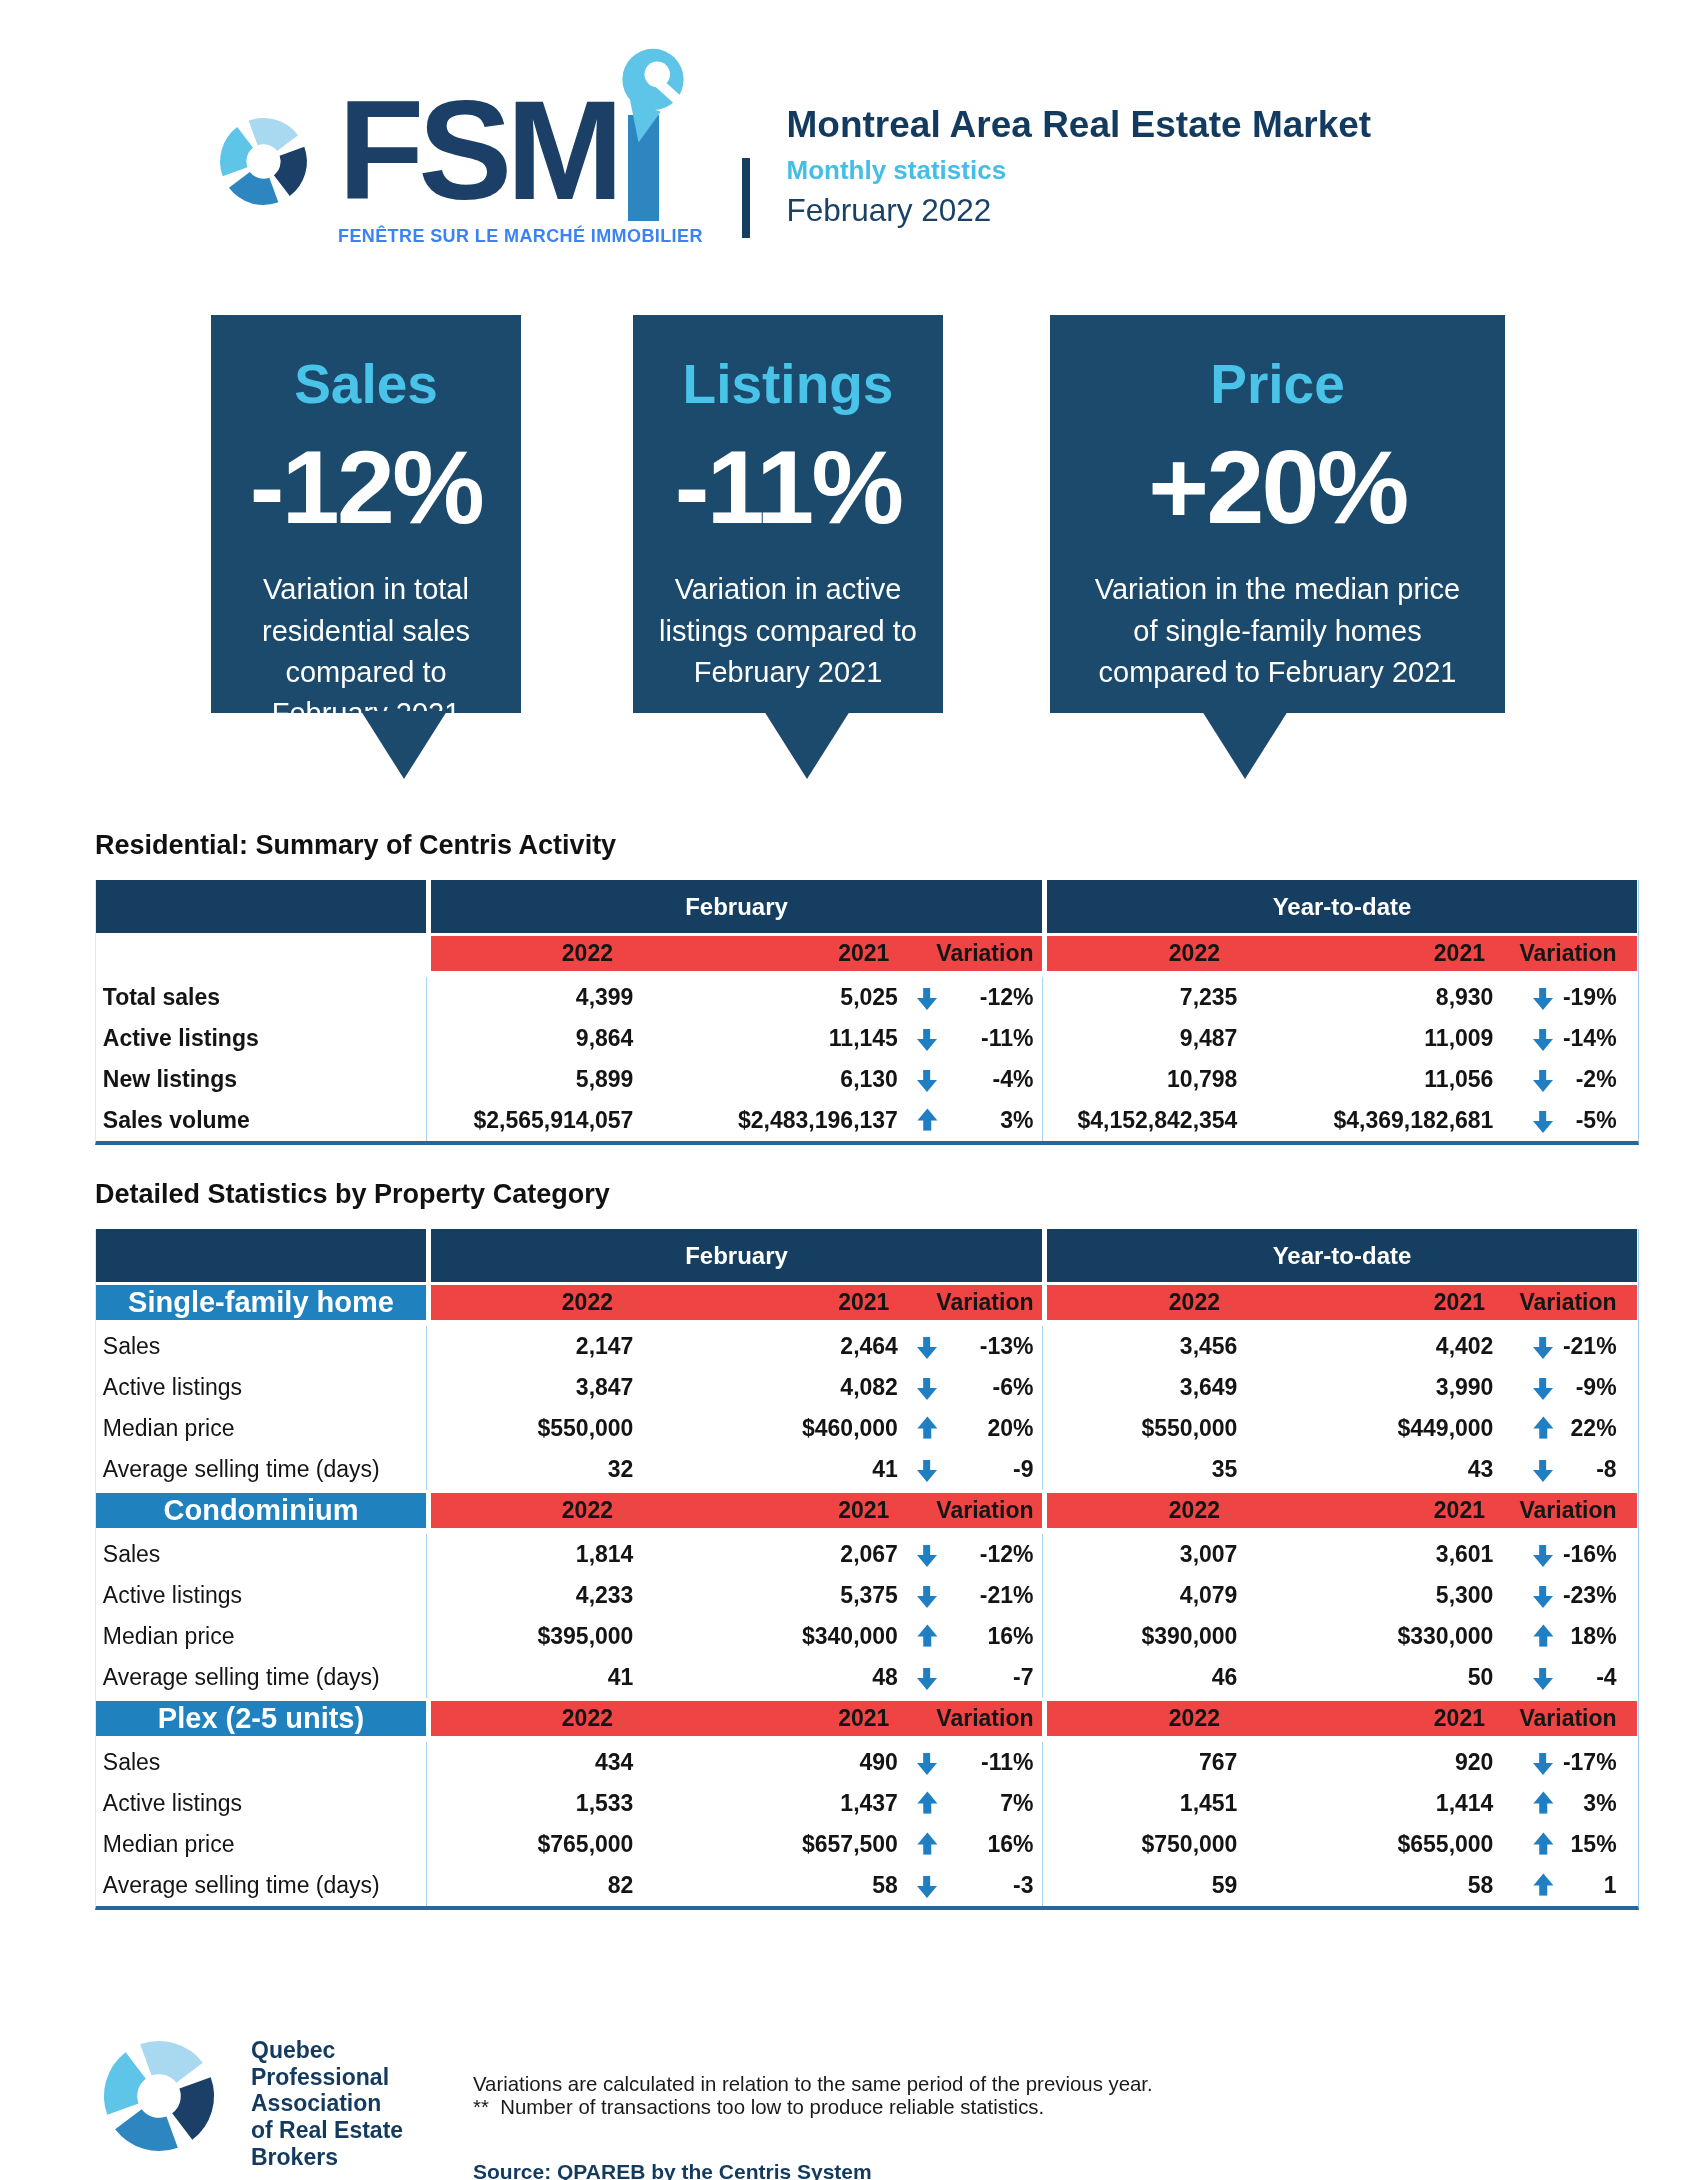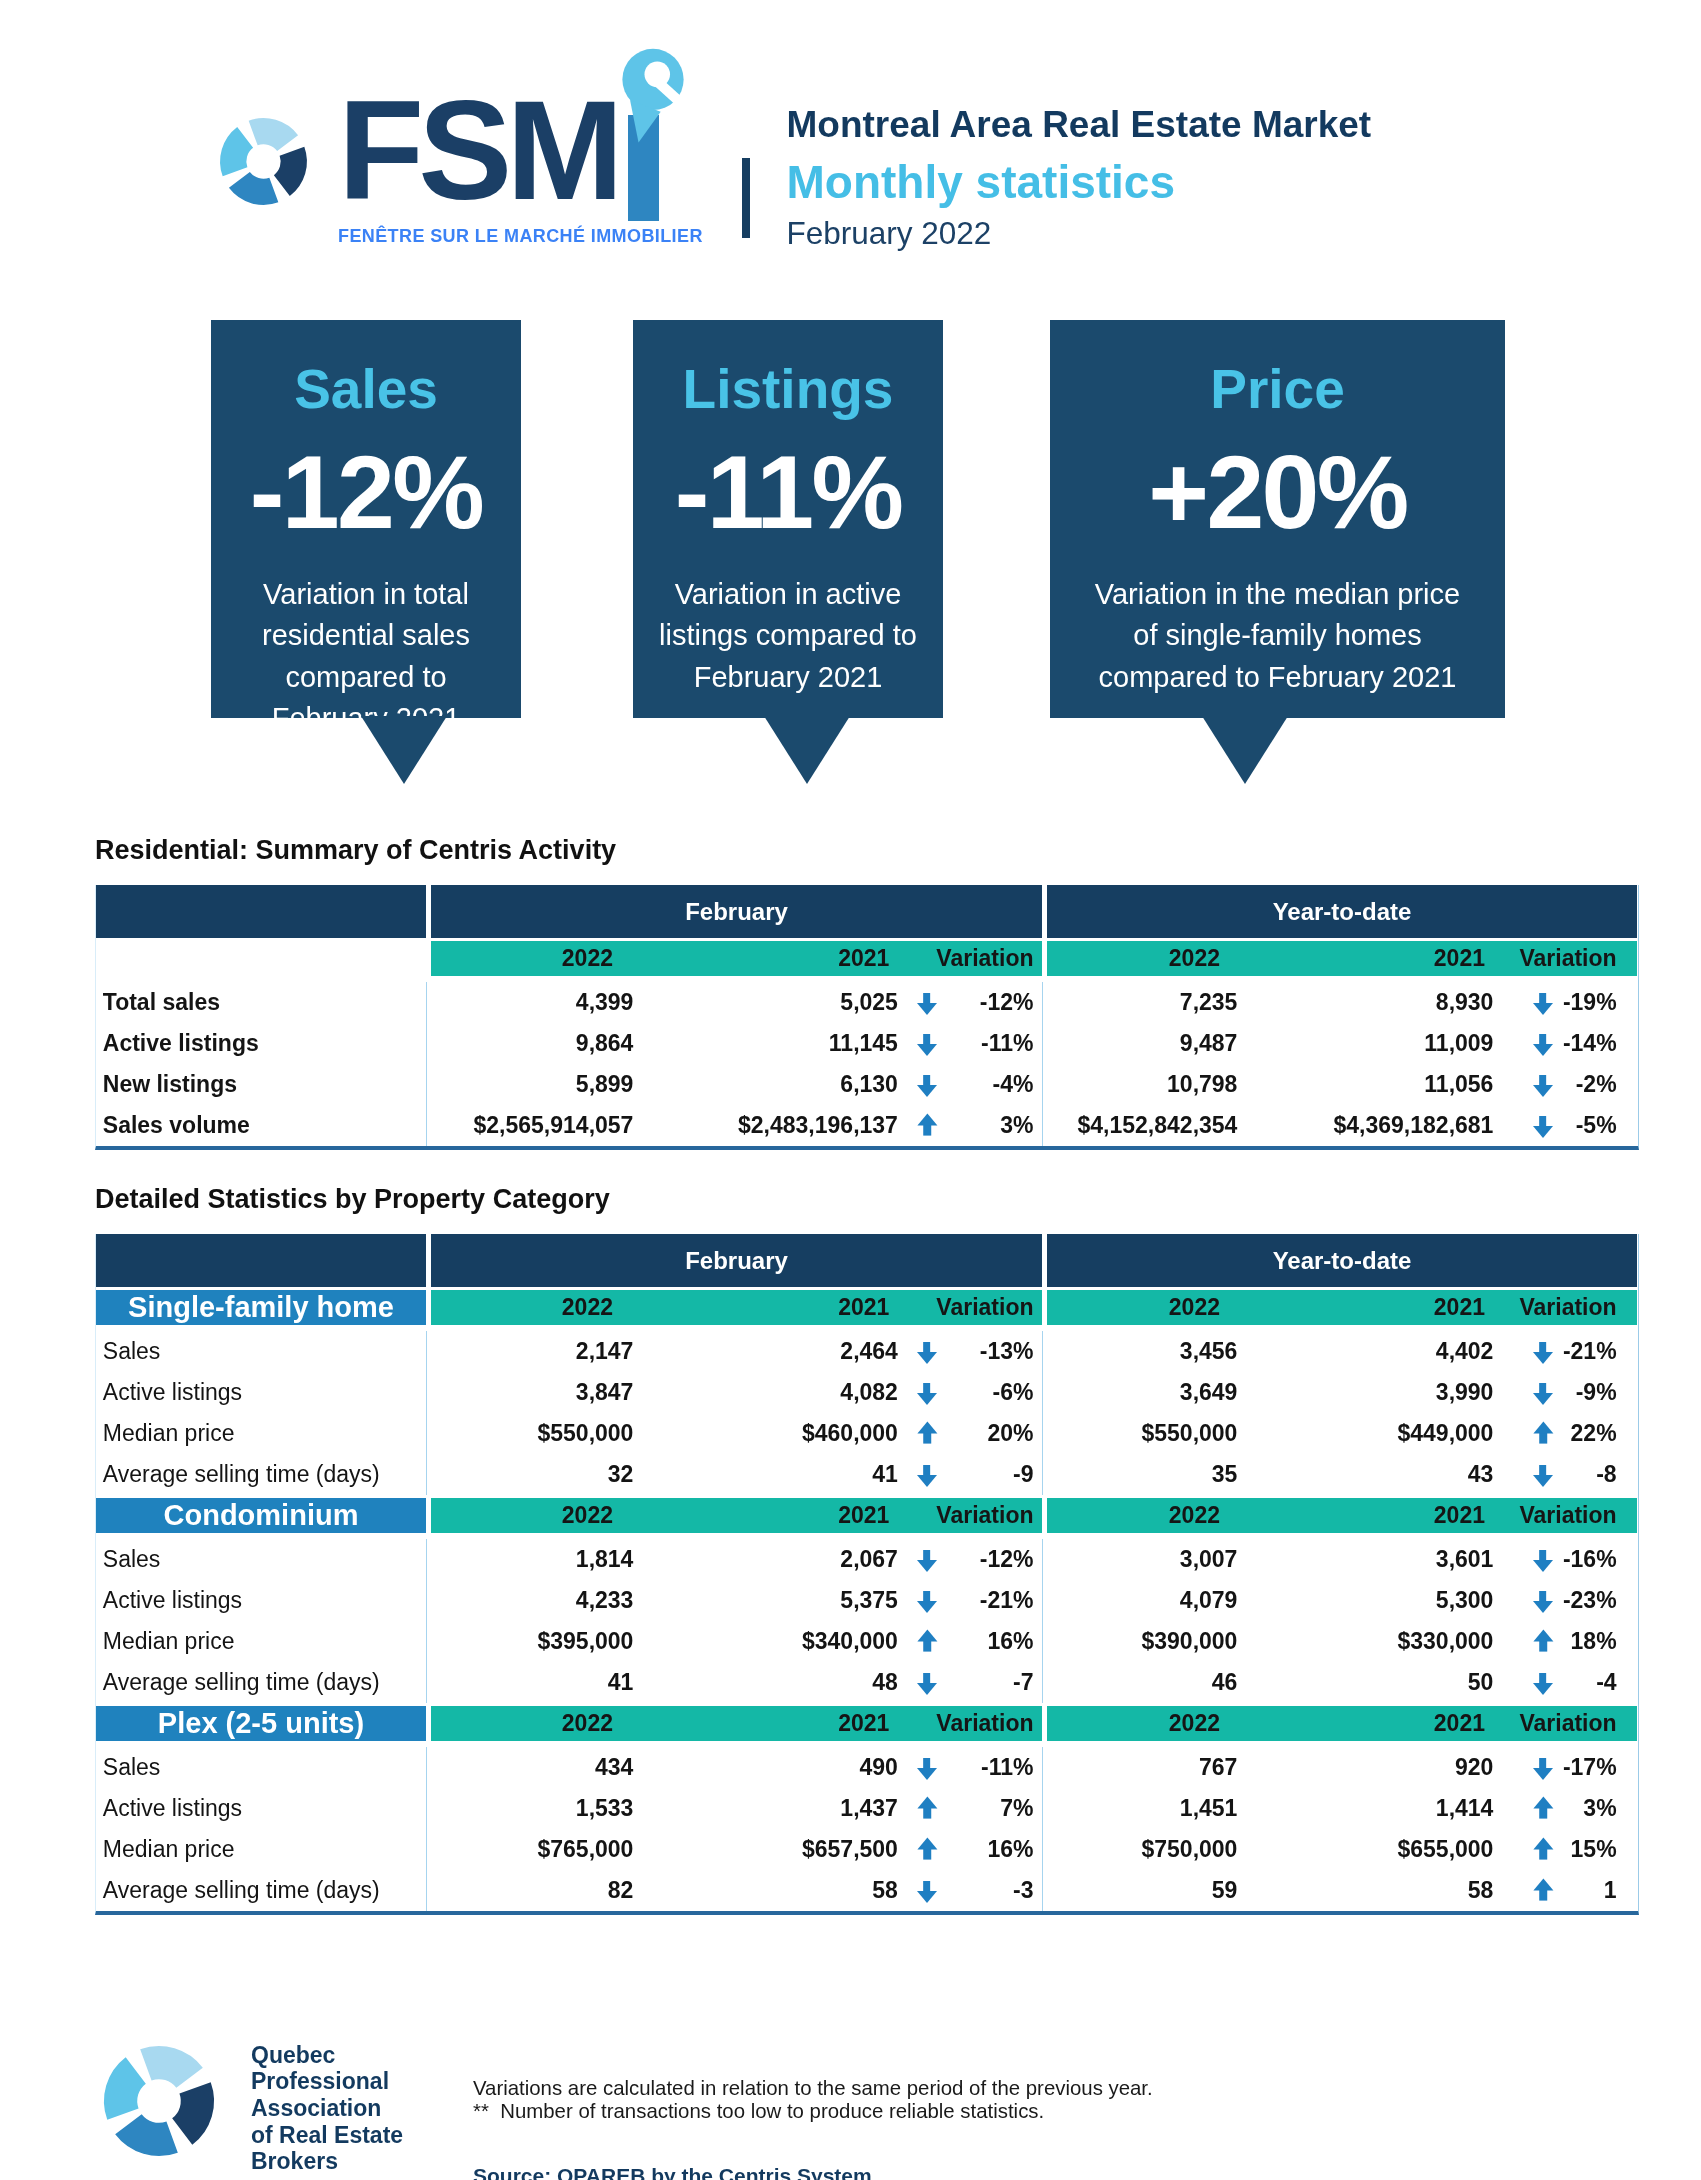--- a/index.html
+++ b/index.html
@@ -13,21 +13,21 @@
   .brand .pinwheel{width:101px;height:101px;margin-top:55px;}
   .wordmark-block{margin-left:24px;}
   .wordmark{display:flex;align-items:flex-end;margin-top:20.4px;height:145px;}
   .fsm{font-size:141px;line-height:1;font-weight:700;letter-spacing:-6px;color:#1B3F66;}
   .ibar{position:relative;display:inline-block;width:31px;height:106px;background:#2E86C1;margin-left:10.2px;}
   .pin{position:absolute;width:80px;height:99px;left:-15.3px;top:-68px;}
   .tagline{margin-top:5.1px;font-size:18px;font-weight:700;letter-spacing:0.4px;color:#3b82f6;}
   .hdr-divider{width:7.7px;height:80px;background:#163E61;margin:102px 37px 0 39px;}
   .titles{margin-top:48px;}
   .title{font-size:37px;font-weight:700;color:#133A5F;}
-  .subtitle{font-size:46px;font-weight:700;color:#45BEE6;margin-top:8.5px;}
+  .subtitle{font-size:26px;font-weight:700;color:#45BEE6;margin-top:8.5px;}
   .period{font-size:31.5px;font-weight:400;color:#1C4166;margin-top:6.8px;}
 
   
   .callouts{display:flex;margin:68px 0 0 211px;}
   .callout{position:relative;box-sizing:border-box;background:#1B4A6D;height:398px;
            padding:37px 24px 0 24px;text-align:center;}
   .callout.c1{width:310px;}
   .callout.c2{width:310px;margin-left:112px;}
   .callout.c3{width:455px;margin-left:107px;padding:37px 34px 0 34px;}
   .callout::after{content:"";position:absolute;bottom:-66px;
@@ -43,21 +43,21 @@
   
   .sec-title{font-size:27px;font-weight:700;color:#111;margin:117px 0 19px 95px;}
   .sec-title.t2{margin-top:34px;}
 
   
   .rtable{display:grid;grid-template-columns:330px 221px 256px 139px 221px 256px 118px;
           width:1542px;margin-left:95px;border-bottom:4.3px solid #27679C;
           border-right:1.7px solid #9CCBE8;border-left:1.7px solid #D9EDF9;}
   .cell{display:flex;align-items:center;box-sizing:border-box;}
   .band{height:53px;background:#163E61;color:#fff;font-weight:700;font-size:24px;justify-content:center;}
-  .sub{height:44px;background:#14b8a6;font-weight:700;font-size:23px;color:#151515;
+  .sub{height:44px;background:#ef4444;font-weight:700;font-size:23px;color:#151515;
        justify-content:flex-end;border-top:3.4px solid #fff;border-bottom:6.8px solid #fff;}
   .sub.blank{background:#fff;}
   .seclabel{background:#1F82BE !important;color:#fff;justify-content:center !important;
             font-size:29px;font-weight:700;padding:0 !important;}
   .row{height:41px;background:#fff;font-size:23px;}
   .rlabel{justify-content:flex-start;padding-left:6.8px;}
   .bold{font-weight:700;}
   .num{justify-content:flex-end;font-weight:700;}
   .p1{padding-right:13.6px;} .p2{padding-right:5.1px;}
   .p4{padding-right:25.6px;} .p5{padding-right:25.6px;}

